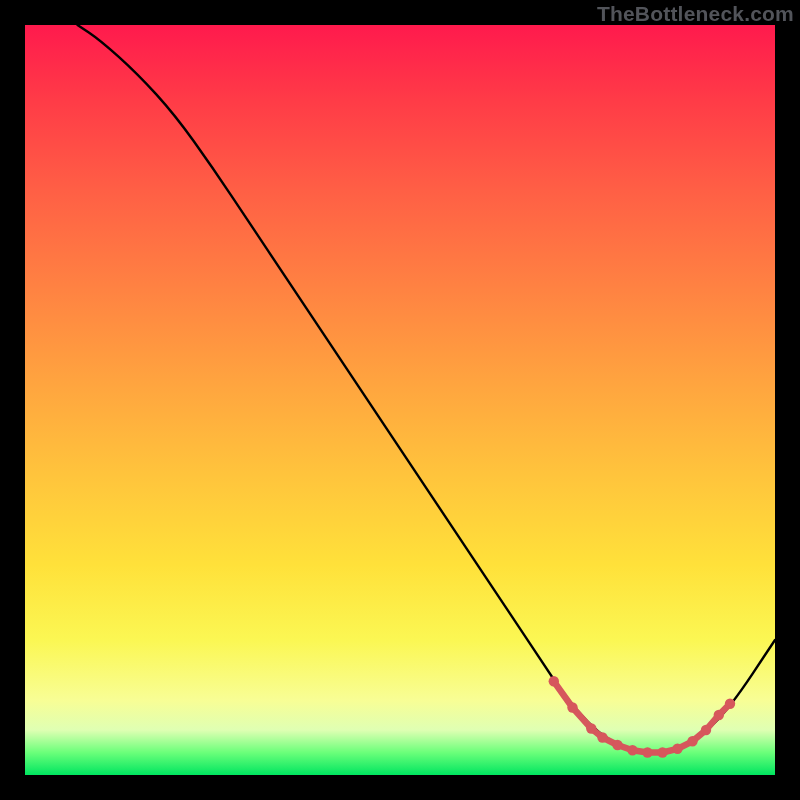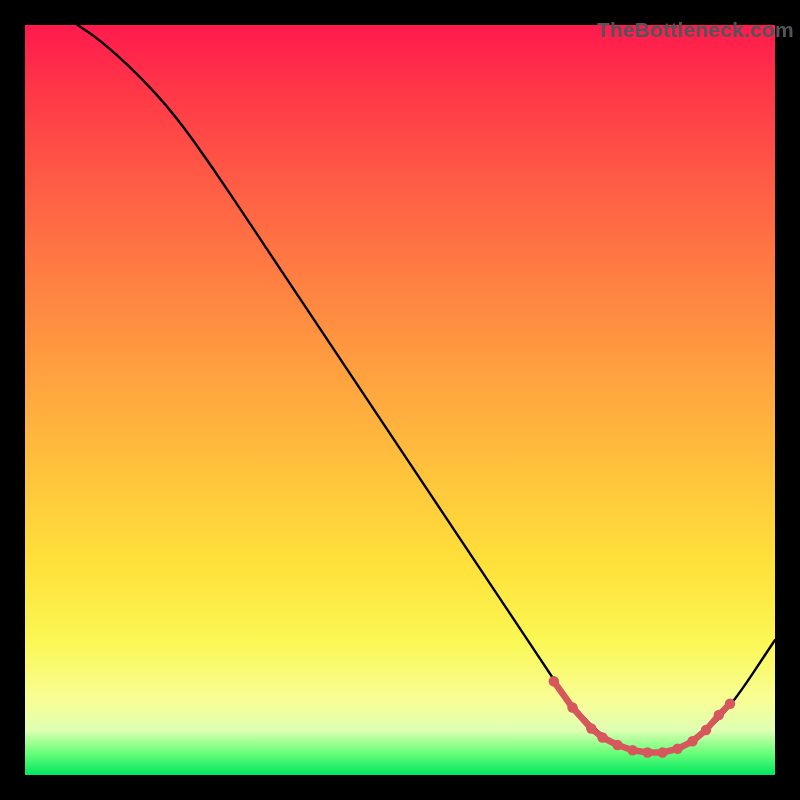--- a/index.html
+++ b/index.html
@@ -31,21 +31,21 @@
       #ffe13a 72%,
       #fbf753 82%,
       #f8fe95 90%,
       #dfffb3 94%,
       #6bff7a 97%,
       #00e560 100%
     );
   }
   .watermark {
     position: absolute;
-    top: 18px;
+    top: 2px;
     right: 6px;
     font-family: Arial, Helvetica, sans-serif;
     font-size: 21px;
     font-weight: 600;
     color: #52545a;
     letter-spacing: 0.2px;
     user-select: none;
   }
   svg.curve-layer {
     position: absolute;

